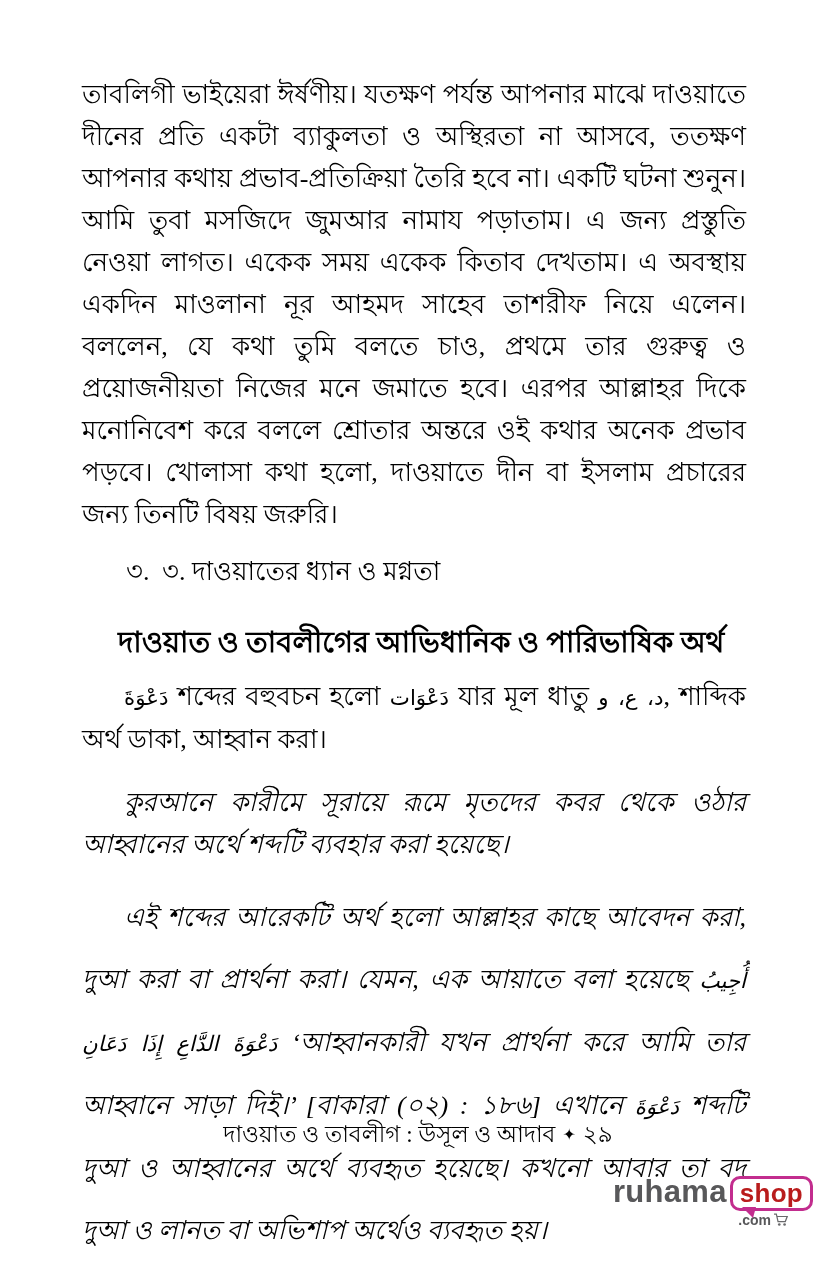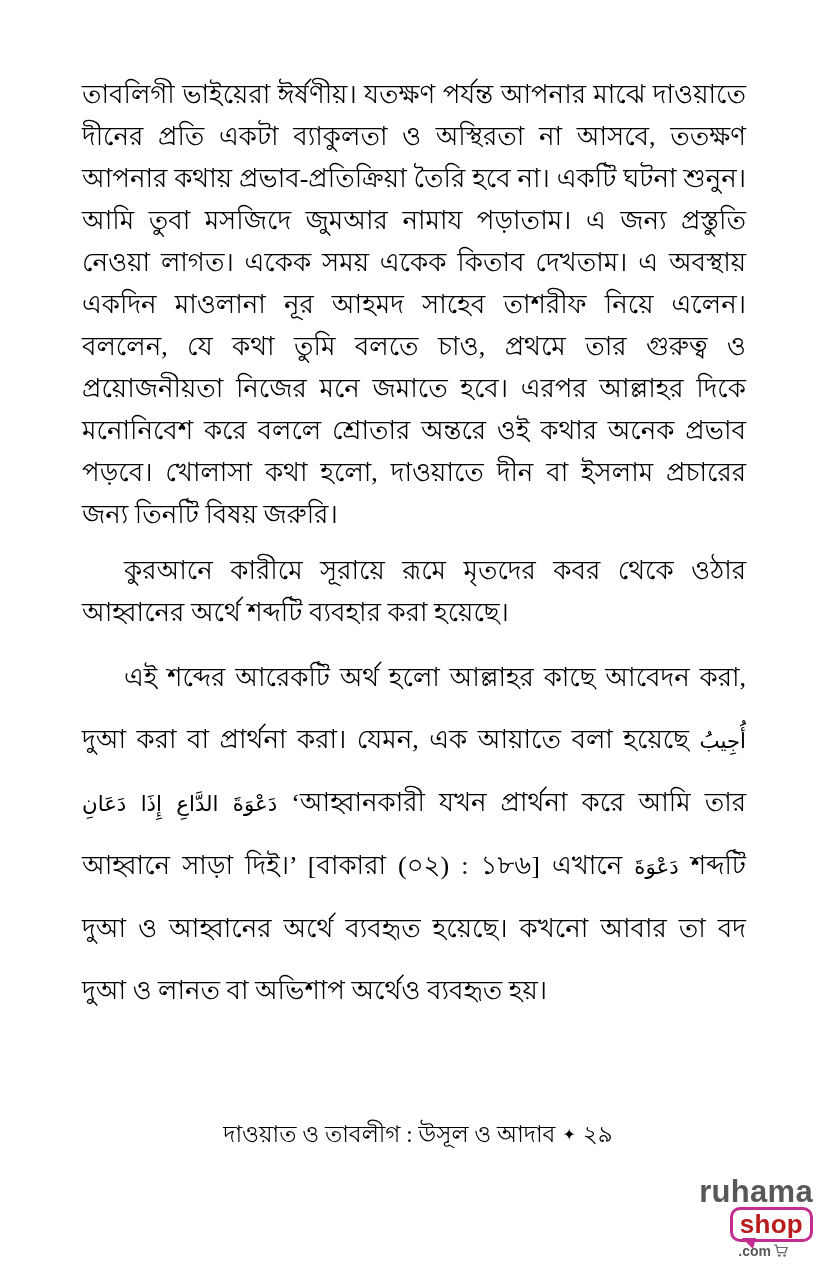--- a/index.html
+++ b/index.html
@@ -16,21 +16,21 @@
     position:absolute;
     left:82px; top:74px; width:664px;
   }
   .body-text {
     font-size:26px;
     line-height:42px;
     text-align:justify;
     color:#000;
   }
   .indent { text-indent:42px; }
-  .para-gap { margin-top:13px; }
+  .para-gap { margin-top:21px;font-style:italic; }
   .tall { line-height:62px; }
   .numbered-list { list-style:none; margin:14px 0 0 44px; }
   .list-item { font-size:26px; line-height:44px; }
   .list-item .marker { display:inline-block; min-width:36px; }
   .heading {
     font-size:29px;
     font-weight:bold;
     line-height:40px;
     margin:28px 0 14px 36px;
     white-space:nowrap;
@@ -48,21 +48,21 @@
     font-size:23px;
     color:#000;
     padding-left:11px;
   }
   .footer .star { font-size:16px; margin:0 7px; vertical-align:2px; }
   .logo {
     position:absolute;
     top:1176px; right:12px;
     font-family:"Liberation Sans", sans-serif;
   }
-  .logo-row { display:flex; align-items:flex-end;flex-direction:column; }
+  .logo-row { display:flex; align-items:flex-start; }
   .logo-ruhama {
     color:#58585a; font-weight:bold;
     font-size:31px; letter-spacing:0.3px; line-height:1;
   }
   .logo-shopbox {
     position:relative;
     border:3px solid #c22d8e;
     border-radius:10px;
     padding:1px 7px 2px 7px;
     margin-left:3px;
@@ -87,23 +87,28 @@
 </style>
 </head>
 <body>
 
 <div class="page">
   <div class="content">
 
     <p class="body-text">তাবলিগী ভাইয়েরা ঈর্ষণীয়। যতক্ষণ পর্যন্ত আপনার মাঝে দাওয়াতে দীনের প্রতি একটা ব্যাকুলতা ও অস্থিরতা না আসবে, ততক্ষণ আপনার কথায় প্রভাব-প্রতিক্রিয়া তৈরি হবে না। একটি ঘটনা শুনুন। আমি তুবা মসজিদে জুমআর নামায পড়াতাম। এ জন্য প্রস্তুতি নেওয়া লাগত। একেক সময় একেক কিতাব দেখতাম। এ অবস্থায় একদিন মাওলানা নূর আহমদ সাহেব তাশরীফ নিয়ে এলেন। বললেন, যে কথা তুমি বলতে চাও, প্রথমে তার গুরুত্ব ও প্রয়োজনীয়তা নিজের মনে জমাতে হবে। এরপর আল্লাহর দিকে মনোনিবেশ করে বললে শ্রোতার অন্তরে ওই কথার অনেক প্রভাব পড়বে। খোলাসা কথা হলো, দাওয়াতে দীন বা ইসলাম প্রচারের জন্য তিনটি বিষয় জরুরি।</p>
 
     <ol class="numbered-list">
+      <li class="list-item">
+        <span class="marker">৩.</span><span>৩. দাওয়াতের ধ্যান ও মগ্নতা</span>
+      </li>
     </ol>
 
+    <h2 class="heading">দাওয়াত ও তাবলীগের আভিধানিক ও পারিভাষিক অর্থ</h2>
 
+    <p class="body-text indent"><span class="ar">دَعْوَةَ</span><span class="bn"> শব্দের বহুবচন হলো </span><span class="ar">دَعْوَات</span><span class="bn"> যার মূল ধাতু </span><span class="ar">د، ع، و</span><span class="bn">, শাব্দিক অর্থ ডাকা, আহ্বান করা।</span></p>
 
     <p class="body-text indent para-gap">কুরআনে কারীমে সূরায়ে রূমে মৃতদের কবর থেকে ওঠার আহ্বানের অর্থে শব্দটি ব্যবহার করা হয়েছে।</p>
 
     <p class="body-text indent para-gap tall"><span class="bn">এই শব্দের আরেকটি অর্থ হলো আল্লাহর কাছে আবেদন করা, দুআ করা বা প্রার্থনা করা। যেমন, এক আয়াতে বলা হয়েছে </span><span class="ar">أُجِيبُ دَعْوَةَ الدَّاعِ إِذَا دَعَانِ</span><span class="bn"> ‘আহ্বানকারী যখন প্রার্থনা করে আমি তার আহ্বানে সাড়া দিই।’ [বাকারা (০২) : ১৮৬] এখানে </span><span class="ar">دَعْوَةَ</span><span class="bn"> শব্দটি দুআ ও আহ্বানের অর্থে ব্যবহৃত হয়েছে। কখনো আবার তা বদ দুআ ও লানত বা অভিশাপ অর্থেও ব্যবহৃত হয়।</span></p>
 
   </div>
 
   <div class="footer">
     <span>দাওয়াত ও তাবলীগ : উসূল ও আদাব</span><span class="star">✦</span><span>২৯</span>
   </div>

